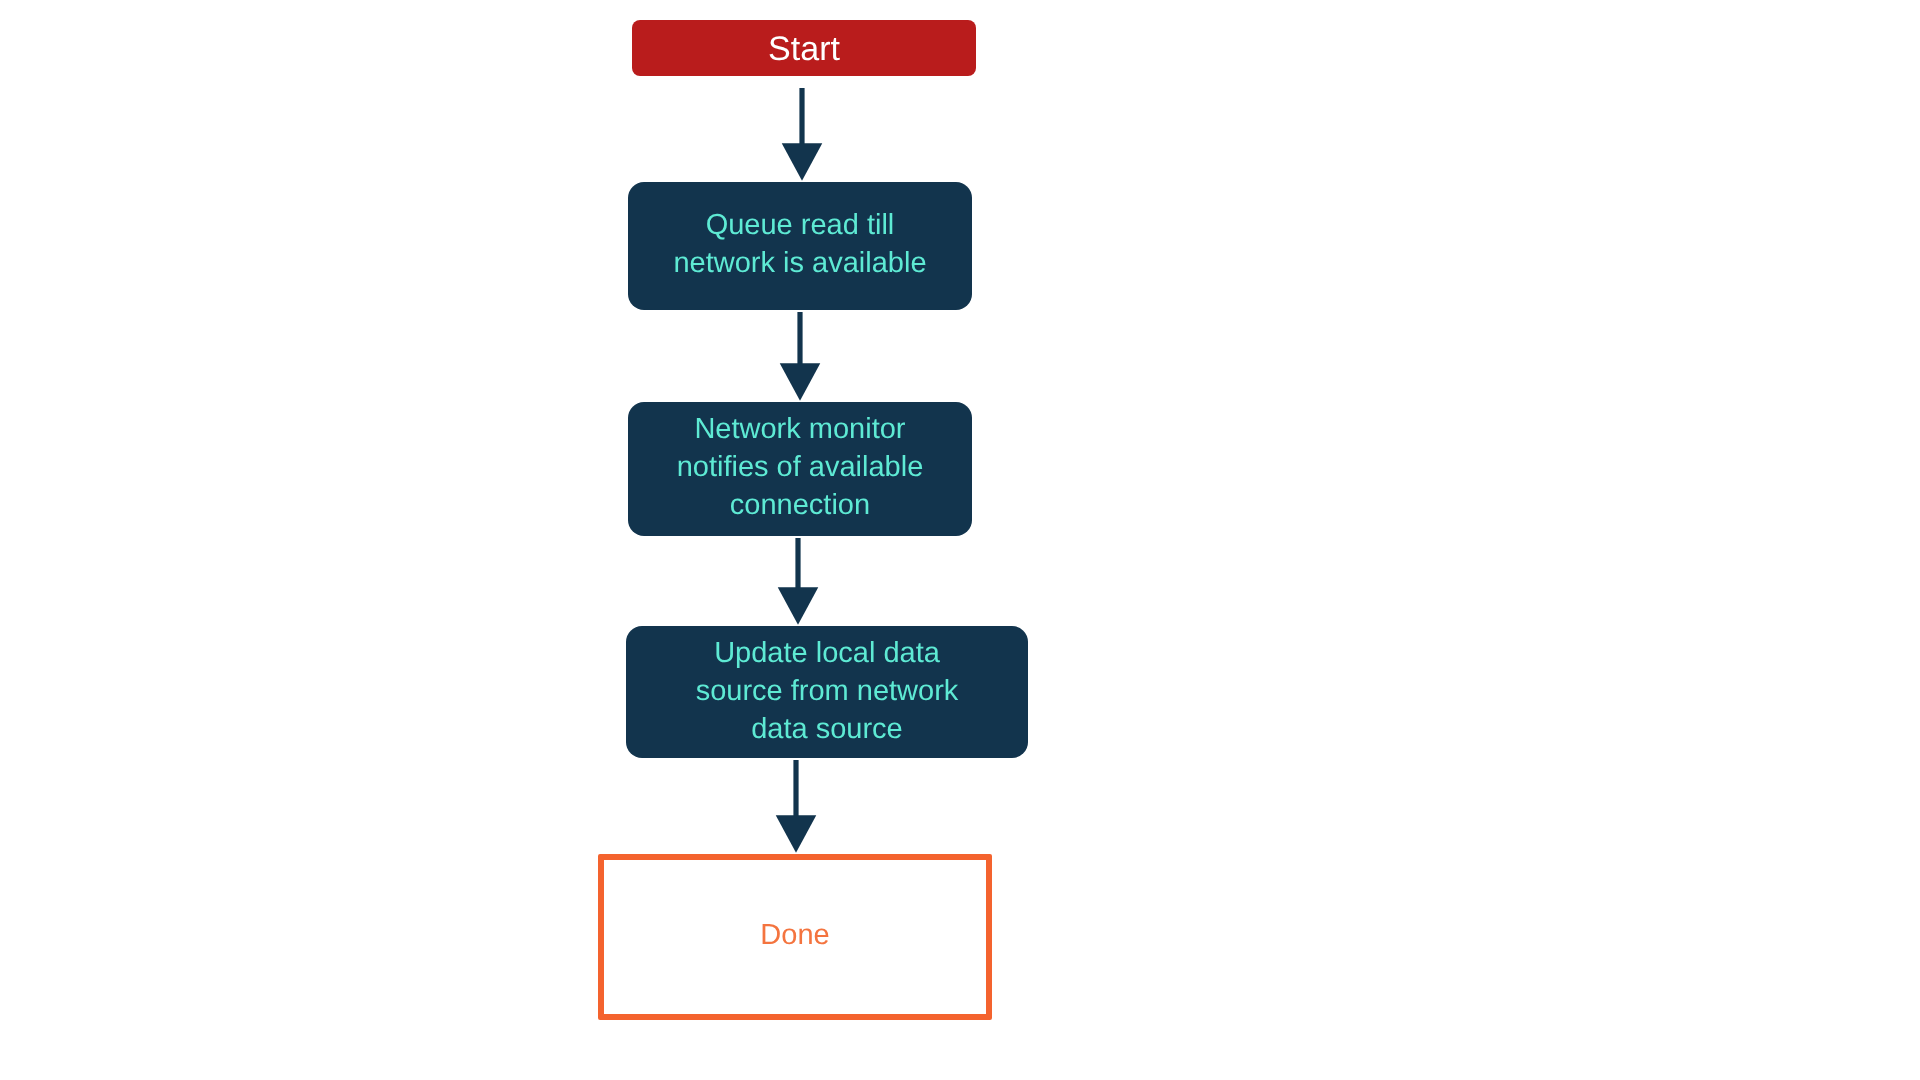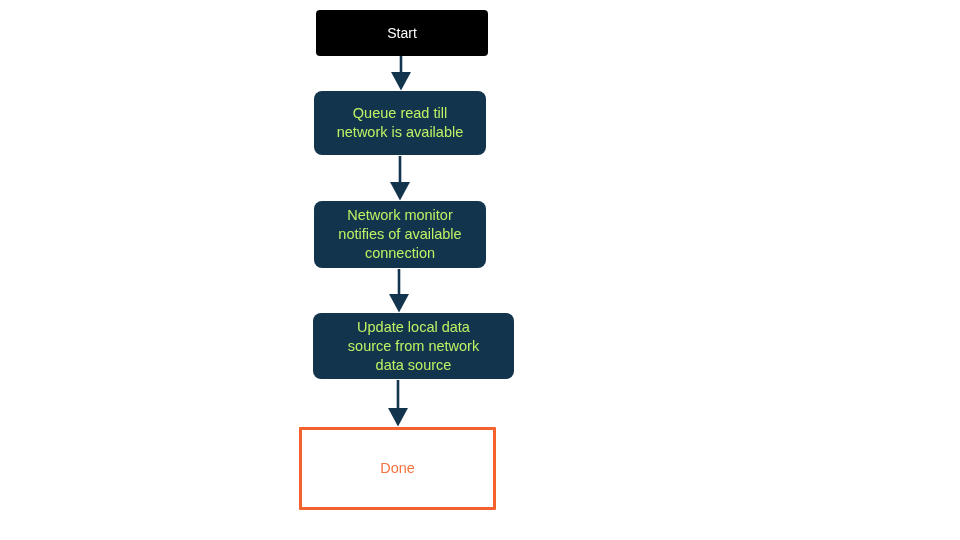--- a/index.html
+++ b/index.html
@@ -36,32 +36,32 @@
     display: block;
     white-space: pre-line;
     line-height: 19px;
   }
 
   
   .node-start {
     left: 316px;
     top: 10px;
     width: 172px;
-    height: 46px;
-    background: #000000;
+    height: 28px;
+    background: #b91c1c;
     border-radius: 4px;
     color: #ffffff;
-    font-size: 14px;
+    font-size: 17px;
   }
 
   
   .node-process {
     background: #12344D;
     border-radius: 8px;
-    color: #bef264;
+    color: #5eead4;
     font-size: 14.5px;
   }
 
   .node-queue {
     left: 314px;
     top: 91px;
     width: 172px;
     height: 64px;
   }
 

